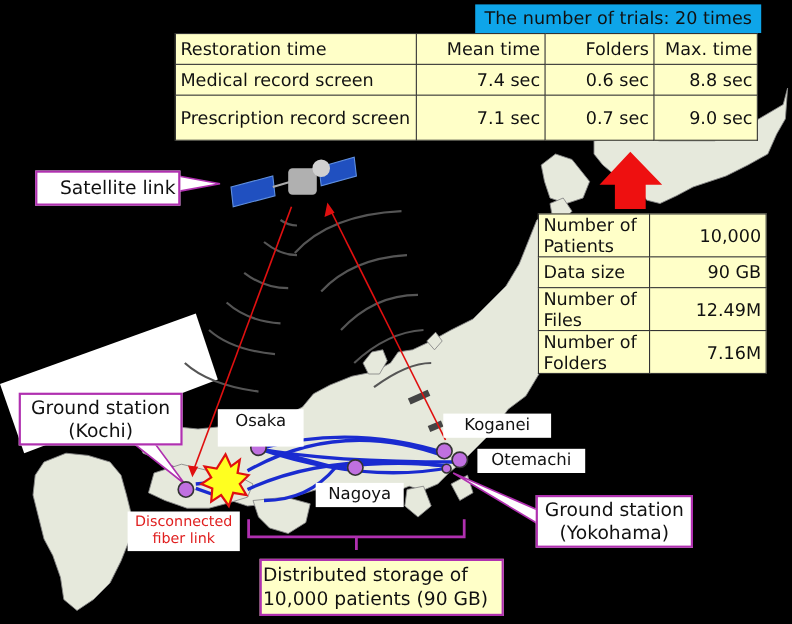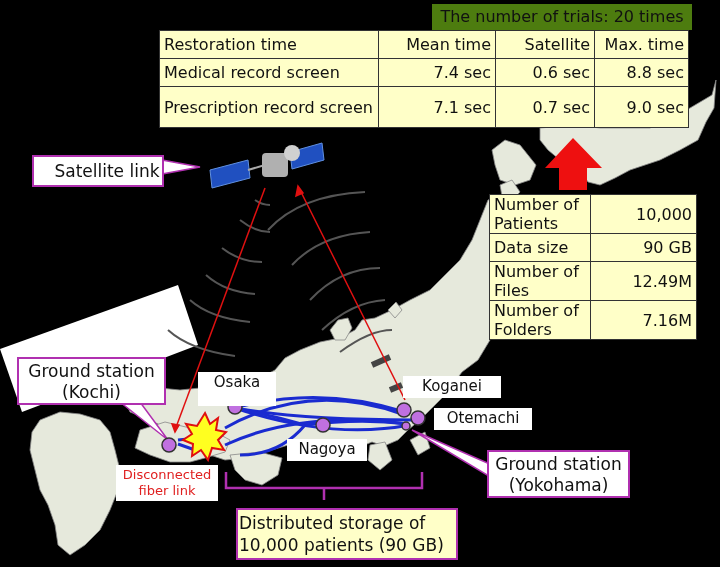--- a/index.html
+++ b/index.html
@@ -1,20 +1,20 @@
 <!DOCTYPE html>
 <html><head>
 <meta charset="utf-8">
 <style>
   html, body { margin:0; padding:0; background:#000; }
   body { width:720px; height:567px; position:relative; overflow:hidden; font-family:"DejaVu Sans", sans-serif; color:#111; }
   .abs { position:absolute; }
   svg.map { position:absolute; left:0; top:0; width:720px; height:567px; }
 
-  .trials { left:432px; top:4px; width:260px; height:26px; background:#4d7c0f; font-size:16px; line-height:26px; text-align:center; box-sizing:border-box; }
+  .trials { left:432px; top:4px; width:260px; height:26px; background:#0ea5e9; font-size:16px; line-height:26px; text-align:center; box-sizing:border-box; }
 
   table.t { border-collapse:collapse; background:#ffffc8; font-size:16px; }
   table.t td { border:1px solid #333; padding:0 4px; line-height:19px; }
   .main-table { left:159px; top:30px; }
   .main-table td { height:27px; }
   .main-table td.num { text-align:right; }
   .main-table tr.two td { height:40px; }
 
   .stats-table { left:489px; top:194px; }
   .stats-table td { height:36px; line-height:19px; }
@@ -116,21 +116,21 @@
   </g>
 </svg>
 
 <div class="abs trials">The number of trials: 20 times</div>
 
 <table class="abs t main-table" style="width:530px;">
   <tbody>
       <tr>
     <td style="width:210px;">Restoration time</td>
     <td class="num" style="width:108px;">Mean time</td>
-    <td class="num" style="width:90px;">Satellite</td>
+    <td class="num" style="width:90px;">Folders</td>
     <td class="num">Max. time</td>
   </tr>
   <tr>
     <td>Medical record screen</td>
     <td class="num">7.4 sec</td>
     <td class="num">0.6 sec</td>
     <td class="num">8.8 sec</td>
   </tr>
   <tr class="two">
     <td>Prescription record screen</td>

